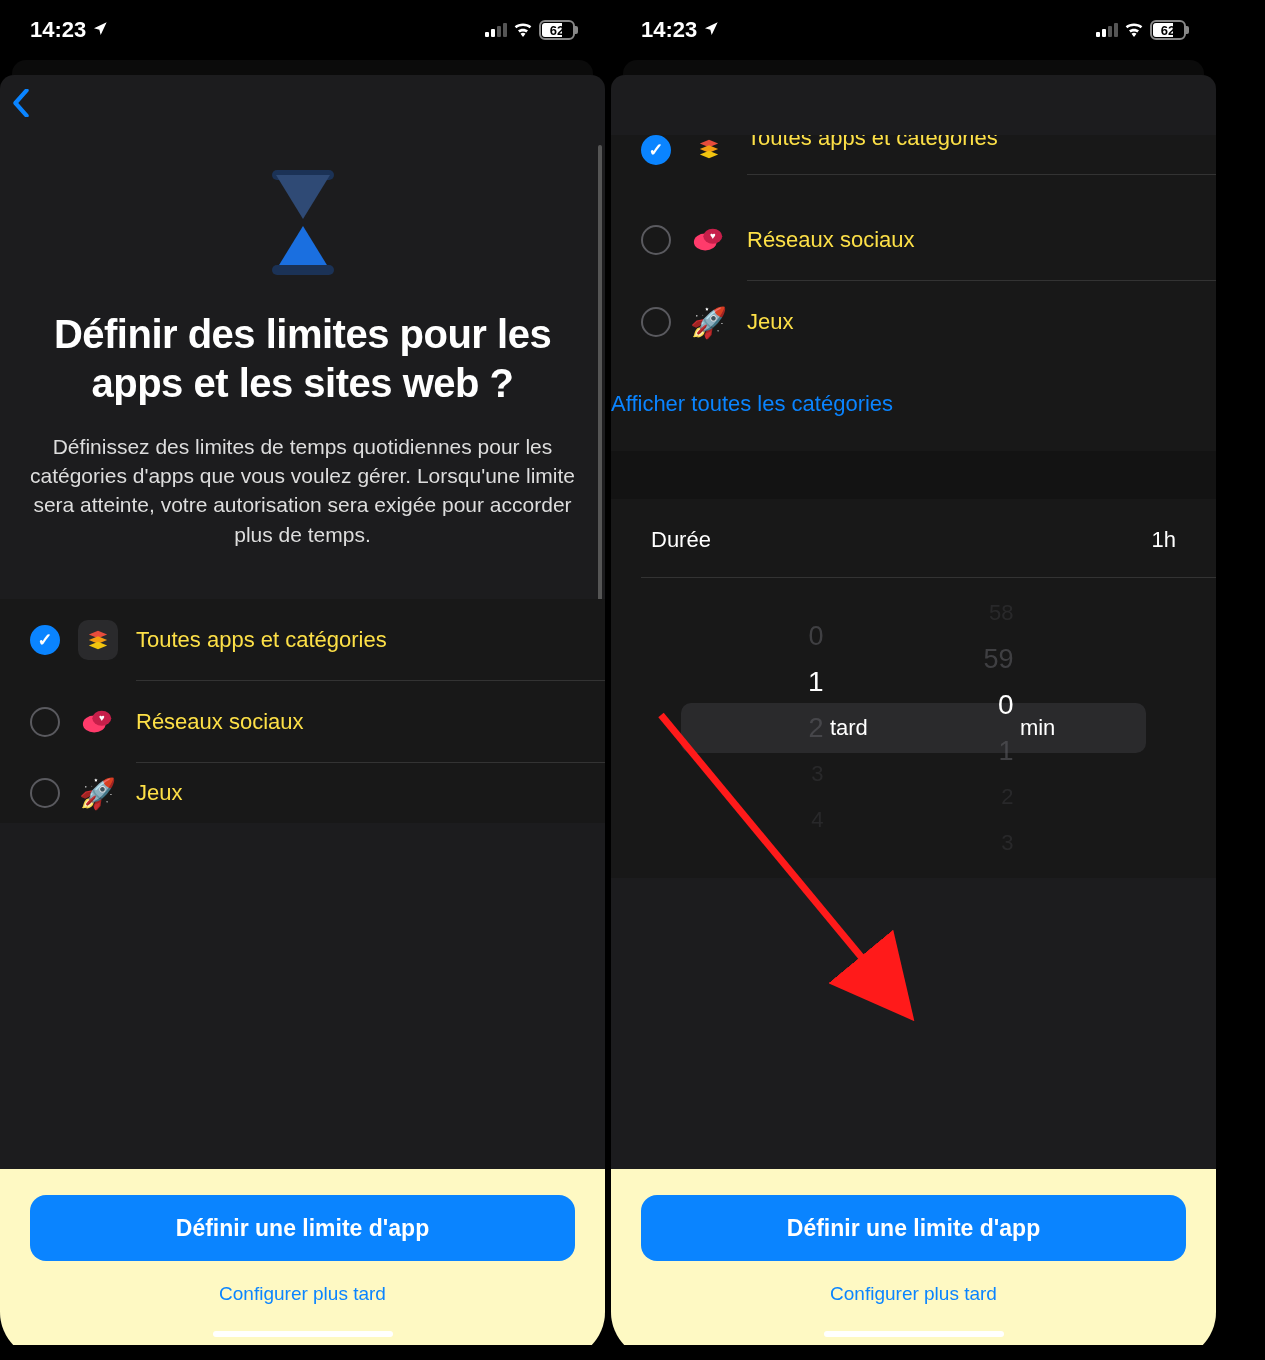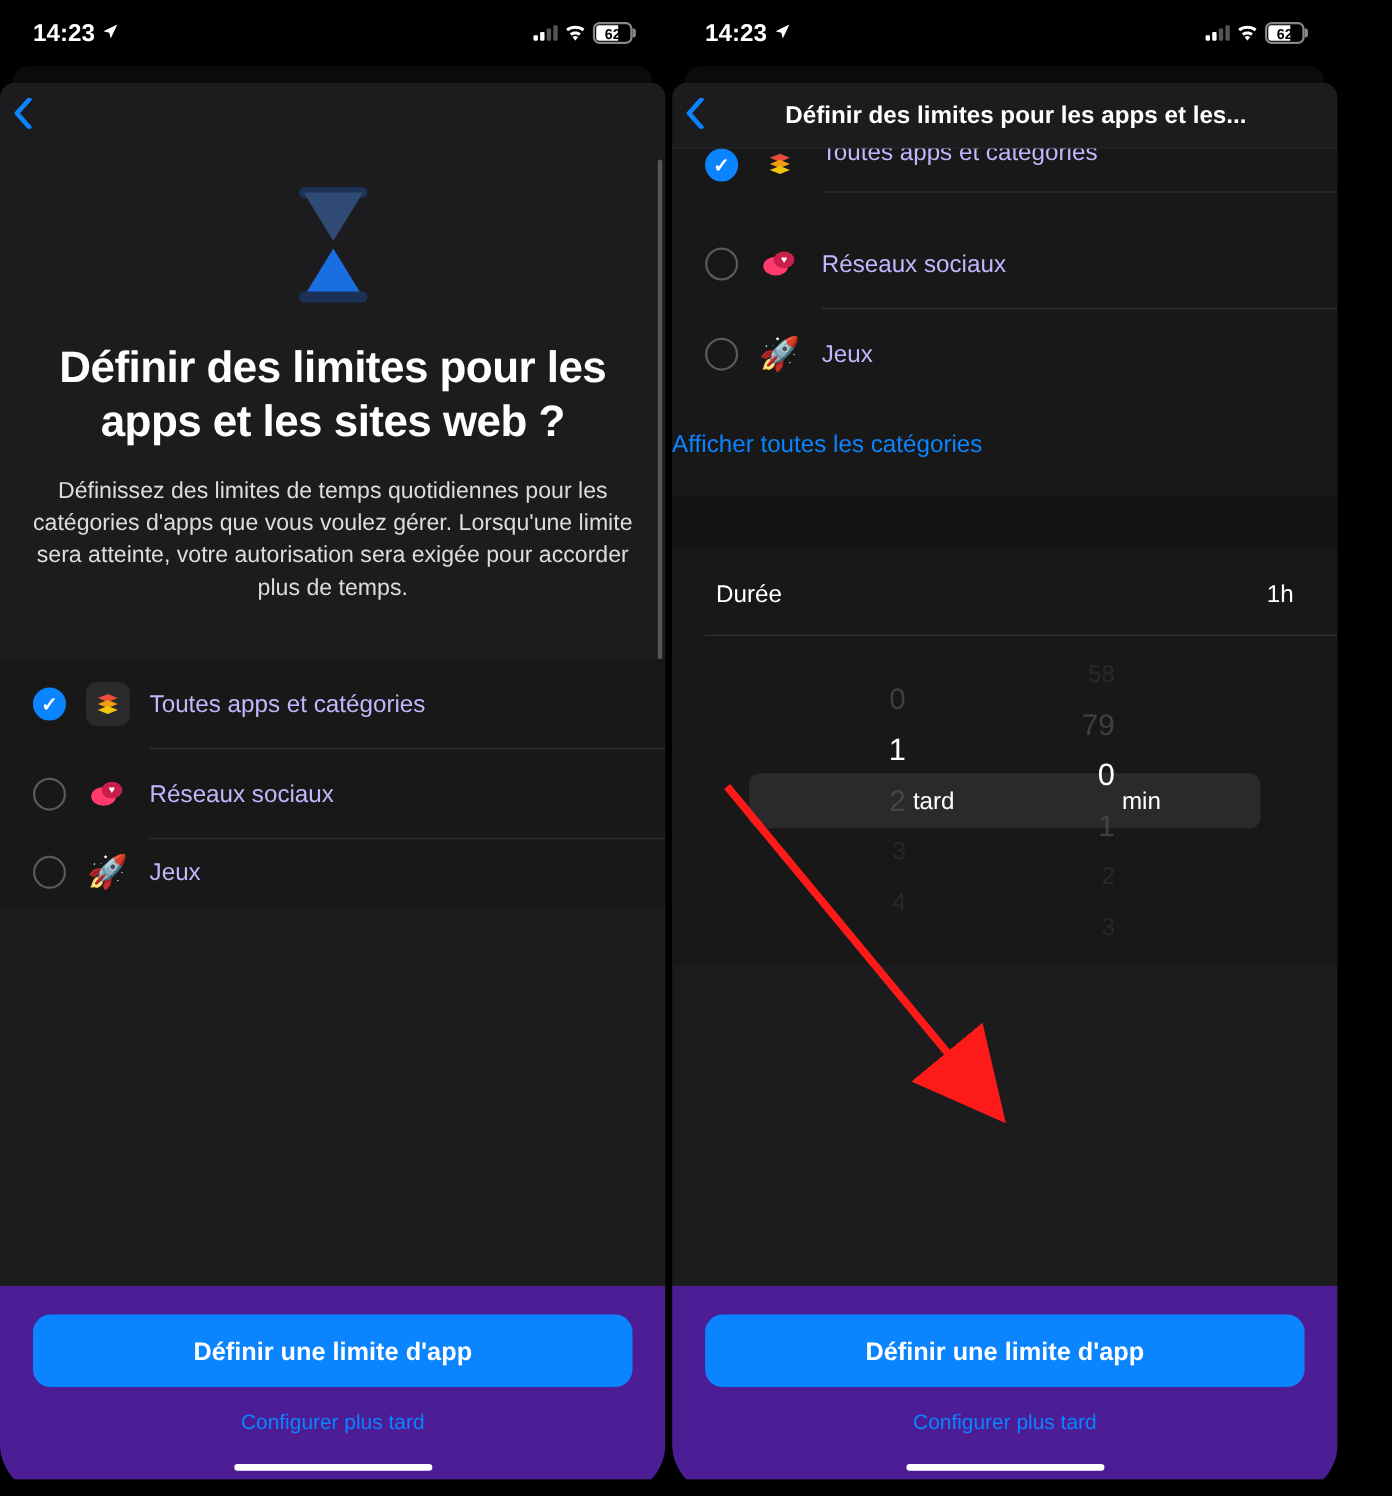--- a/index.html
+++ b/index.html
@@ -202,21 +202,21 @@
       height: 40px;
       border-radius: 10px;
       display: flex;
       align-items: center;
       justify-content: center;
       font-size: 30px;
       flex-shrink: 0;
     }
     .cat-icon.dark { background: #2a2a2c; font-size: 22px;}
     .cat-label {
-      color: #c4b5fd;
+      color: #fde047;
       font-size: 22px;
       flex: 1;
       display:flex;
       align-items:center;
       height: 100%;
       border-bottom: 0.7px solid #333;
     }
     .category-row:first-child .cat-label { border-top: none; }
 
     .show-all-link {
@@ -287,21 +287,21 @@
     .picker-col .col-inner {
       position: absolute;
       top: 50%;
       left: 0; right: 0;
       transform: translateY(-50%);
     }
 
     .bottom-bar {
       position: absolute;
       left: 0; right: 0; bottom: 0;
-      background: #4c1d95;
+      background: #fef9c3;
       padding: 26px 30px 40px;
       text-align: center;
     }
     .primary-btn {
       background: #0a84ff;
       color: #fff;
       font-size: 23px;
       font-weight: 600;
       border: none;
       border-radius: 16px;
@@ -475,28 +475,20 @@
       <div class="battery">
         <div class="battery-pill">
             <div class="battery-fill"></div>
             <span class="battery-text">62</span>
           </div>
       </div>
     </div>
   </div>
   <div class="sheet-stack"></div>
   <div class="sheet">
-    <div class="nav-bar" style="border-bottom:0.5px solid #2a2a2c">
-      <span class="back-btn">
-        <svg width="18" height="28" viewBox="0 0 12 20" fill="none" stroke="#0a84ff" stroke-width="3" stroke-linecap="round" stroke-linejoin="round">
-            <polyline points="10,1 2,10 10,19"></polyline>
-          </svg>
-      </span>
-      <div class="nav-title">Définir des limites pour les apps et les...</div>
-    </div>
 
     <div class="scroll-area">
       <div class="category-list catlist2">
         <div class="category-row first" style="align-items:flex-start; padding-top:0;">
           <div class="cat-radio checked">✓</div>
           <div class="cat-icon" style="margin-top:-6px">
             <svg width="22" height="22" viewBox="0 0 24 24">
                 <path fill="#e74c3c" d="M2 6l10-4 10 4-10 4z"></path>
                 <path fill="#f39c12" d="M2 12l10-4 10 4-10 4z"></path>
                 <path fill="#f1c40f" d="M2 18l10-4 10 4-10 4z"></path>
@@ -536,21 +528,21 @@
               <div class="picker-item sel" style="text-align:right; padding-right:90px">1</div>
               <div class="picker-item near" style="text-align:right; padding-right:90px">2</div>
               <div class="picker-item far" style="text-align:right; padding-right:90px">3</div>
               <div class="picker-item far" style="text-align:right; padding-right:90px">4</div>
             </div>
             <span class="picker-label hour">tard</span>
           </div>
           <div class="picker-col">
             <div class="col-inner">
               <div class="picker-item far" style="text-align:right; padding-right:90px">58</div>
-              <div class="picker-item near" style="text-align:right; padding-right:90px">79</div>
+              <div class="picker-item near" style="text-align:right; padding-right:90px">59</div>
               <div class="picker-item sel" style="text-align:right; padding-right:90px">0</div>
               <div class="picker-item near" style="text-align:right; padding-right:90px">1</div>
               <div class="picker-item far" style="text-align:right; padding-right:90px">2</div>
               <div class="picker-item far" style="text-align:right; padding-right:90px">3</div>
             </div>
             <span class="picker-label min">min</span>
           </div>
         </div>
       </div>
     </div>

